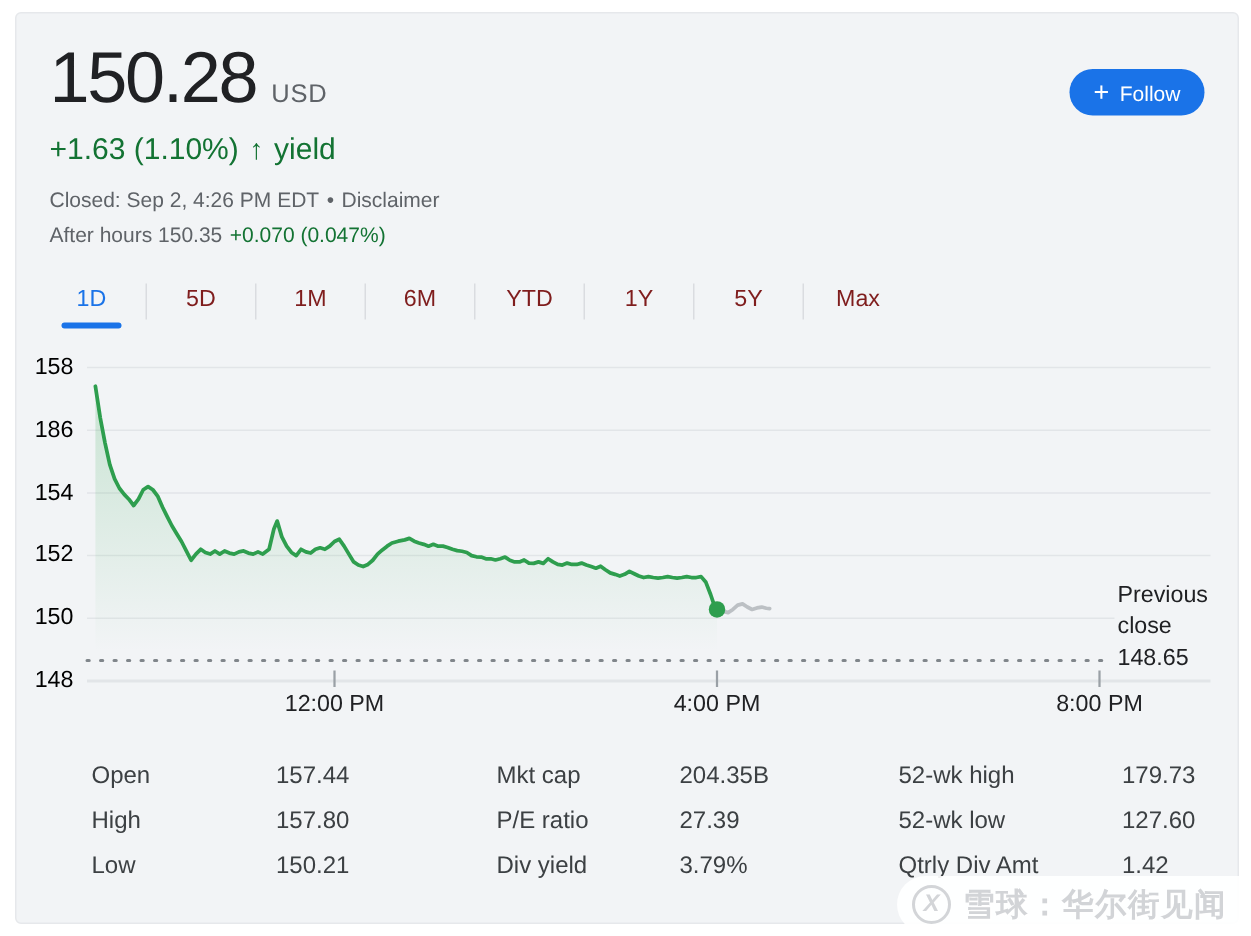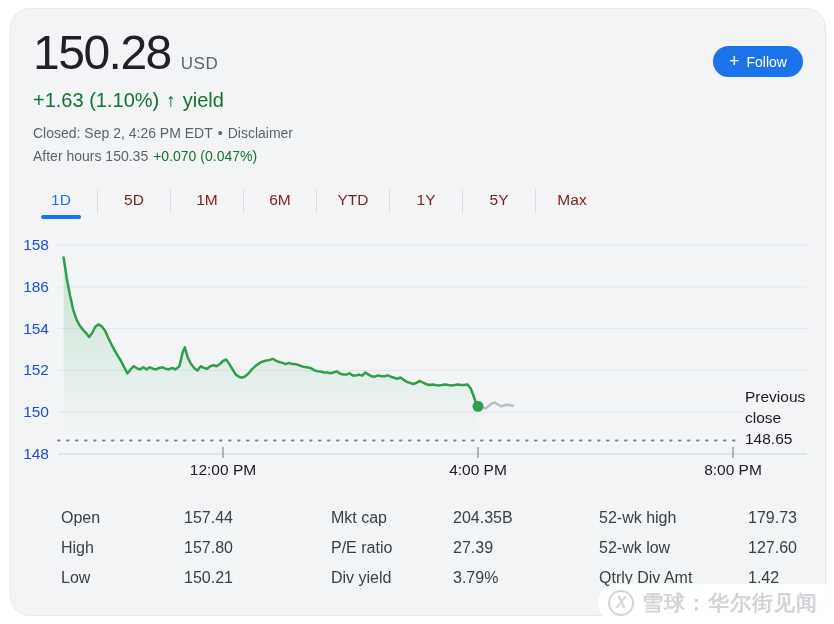--- a/index.html
+++ b/index.html
@@ -1,19 +1,19 @@
 <!DOCTYPE html>
 <html><head>
 <meta charset="utf-8">
 <style>
   * { margin:0; padding:0; box-sizing:border-box; }
   html,body { width:834px; height:624px; background:#ffffff; overflow:hidden;
               font-family:"Liberation Sans", sans-serif; -webkit-font-smoothing:antialiased; }
   .card { position:absolute; left:10px; top:8px; width:816px; height:608px;
-          background:#f2f4f6; border:1px solid #e6e8eb; border-radius:20px; }
+          background:#f2f4f6; border:1px solid #e6e8eb; border-radius:4px; }
 
   
   .price-row { position:absolute; left:22px; top:16px; display:flex; align-items:baseline; }
   .price { font-size:48px; letter-spacing:-1.5px; color:#202124; font-weight:500; line-height:56px; }
   .currency { font-size:17px; color:#5f6368; margin-left:10px; letter-spacing:.5px; }
   .change-row { position:absolute; left:22px; top:80px; font-size:20px; color:#137333; display:flex; align-items:center; gap:7px; }
   .change-arrow { font-weight:700; font-size:19px; }
   .status-row { position:absolute; left:22px; top:116px; font-size:14px; color:#5f6368; }
   .status-row .sep { margin:0 5px; }
   .afterhours-row { position:absolute; left:22px; top:139px; font-size:14px; color:#5f6368; }
@@ -30,21 +30,21 @@
          color:#7f1d1d; font-weight:500; line-height:26px; cursor:pointer; }
   .tab.active { color:#1a73e8; }
   .tab .tabline { display:none; }
   .tab.active .tabline { display:block; position:absolute; left:16px; bottom:0; width:40px; height:4px;
                          background:#1a73e8; border-radius:4px; }
   .tabsep { width:1px; height:24px; background:#dadce0; margin-bottom:4px; }
 
   
   .chart-svg { position:absolute; left:0; top:0; width:816px; height:608px; pointer-events:none; }
   .axis-layer { position:absolute; left:0; top:0; width:816px; height:608px; pointer-events:none; }
-  .ylab { position:absolute; left:0; width:38px; text-align:right; font-size:15.5px; color:#1d4ed8; }
+  .ylab { position:absolute; left:0; width:38px; text-align:right; font-size:15.5px; color:#000000; }
   .xlab { position:absolute; top:452px; width:90px; text-align:center; font-size:15.5px; color:#202124; }
   .prevclose { position:absolute; left:734px; top:377px; width:76px; font-size:15.5px;
                line-height:21px; color:#202124; }
 
   
   .statcol { position:absolute; top:498px; font-size:16px; color:#3c4043; }
   .statcol .srow { display:flex; margin-bottom:9px; line-height:21px;margin-left:28px; }
   .c1 { left:22px; }  .c1 .slabel { width:123px; }
   .c2 { left:292px; } .c2 .slabel { width:122px; }
   .c3 { left:560px; } .c3 .slabel { width:149px; }

